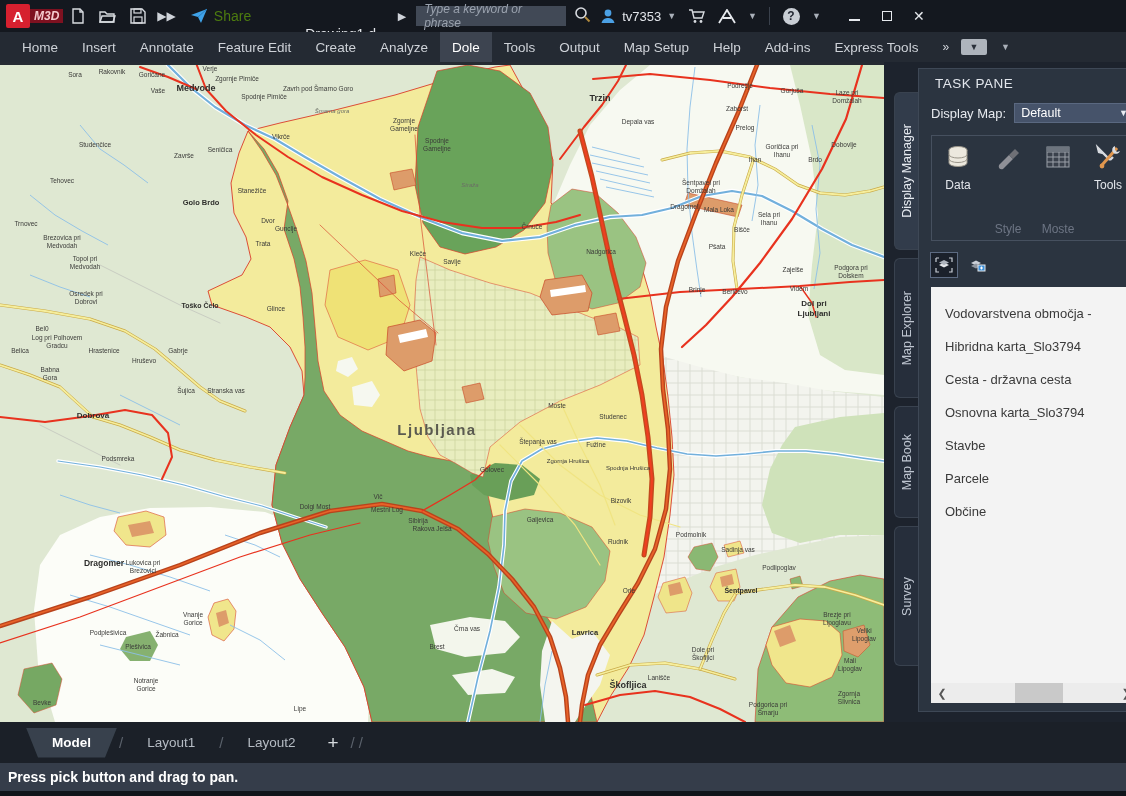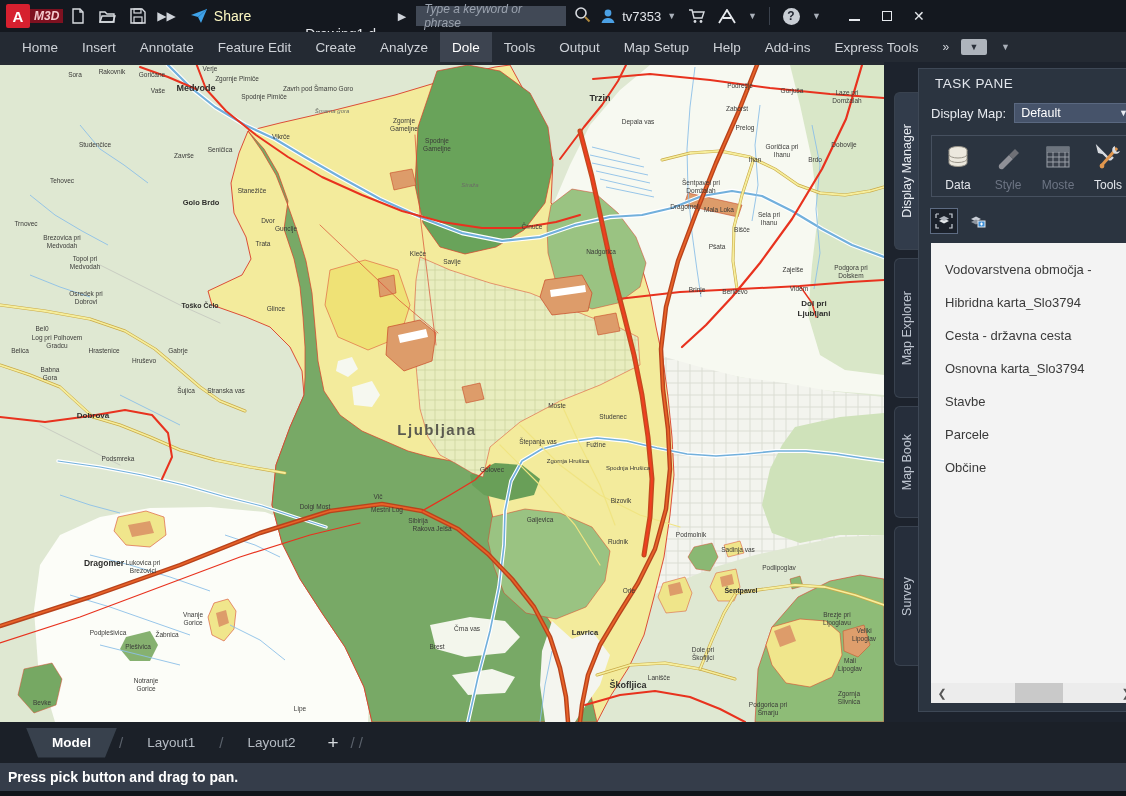--- a/index.html
+++ b/index.html
@@ -11,21 +11,21 @@
   .titlebar { position:absolute; left:0; top:0; width:1126px; height:32px;
     background:#14181f; display:flex; align-items:center; color:#d8dbe0; }
   .acad-logo { display:flex; align-items:center; margin-left:6px; }
   .acad-a { width:24px; height:24px; background:#d6202f; color:#fff; font-weight:bold;
     font-size:15px; display:flex; align-items:center; justify-content:center; border-radius:2px; }
   .acad-m3d { background:#7e1120; color:#f4c9cd; font-size:12px; font-weight:bold;
     padding:2px 4px; height:14px; display:flex; align-items:center; font-style:italic; }
   .tb-icon { width:24px; height:22px; display:flex; align-items:center; justify-content:center; margin:0 3px; cursor:pointer; }
   .tb-icon svg { display:block; }
   .chev { color:#cfd3d9; font-size:12px; margin:0 4px; cursor:pointer; }
-  .share { display:flex; align-items:flex-start; gap:6px; margin:0 10px; font-size:14px; color:#fef9c3; cursor:pointer; }
+  .share { display:flex; align-items:flex-start; gap:6px; margin:0 10px; font-size:14px; color:#4d7c0f; cursor:pointer; }
   .doc-title { margin-left:44px; font-size:14px; color:#e4e7eb;margin-top:36px; }
   .flyout { color:#cfd3d9; font-size:11px; margin:0 10px; }
   .searchbox { width:150px; height:20px; background:#414956; color:#9aa2ae;
     font-size:12px; font-style:italic; display:flex; align-items:center; padding:0 8px; }
   .mag { margin:0 8px; }
   .user { display:flex; align-items:center; gap:5px; font-size:13px; color:#e2e5ea; }
   .caret { color:#aab0b9; font-size:9px; margin:0 6px; cursor:pointer; }
   .sep-v { width:1px; height:18px; background:#3a414c; margin:0 6px; }
   .help-circle { width:17px; height:17px; border-radius:50%; background:#c9ced5; color:#232833;
     font-weight:bold; font-size:12px; display:flex; align-items:center; justify-content:center; }
@@ -65,21 +65,21 @@
     color:#e2e6ec; font-size:13.5px; letter-spacing:0.5px; }
   .dm-row { display:flex; align-items:center; margin:6px 10px 4px 12px; gap:8px; }
   .dm-label { color:#e6e9ee; font-size:13px; white-space:nowrap; }
   .dm-select { flex:1; height:20px; background:#46536a; border:1px solid #5a6880; color:#fff;
     font-size:12.5px; display:flex; align-items:center; padding:0 6px; justify-content:space-between; cursor:pointer; }
   .dm-select .tri { font-size:9px; color:#e8ecf2; }
   .toolbox { margin:8px 10px 0 12px; border:1px solid #46505f; padding:7px 6px 4px 6px;
     display:flex; gap:10px; }
   .tool { width:40px; display:flex; flex-direction:column; align-items:center; gap:3px; cursor:pointer; }
   .tool-label { font-size:12px; color:#e4e7ec; }
-  .tool.disabled .tool-label { color:#6d7584; }
+  .tool.disabled .tool-label { color:#6d7584;margin-top:44px; }
   .btnrow { display:flex; gap:8px; margin:12px 10px 6px 12px; align-items:center; }
   .sm-btn { width:26px; height:24px; display:flex; align-items:center; justify-content:center; cursor:pointer; }
   .sm-btn.pressed { background:#1b212b; outline:1px solid #5d6b82; }
   .layer-list { flex:1; background:#f3f3f3; margin:4px 8px 8px 12px; display:flex; flex-direction:column; overflow:hidden; }
   .layer-items { flex:1; padding-top:10px; }
   .layer-item { height:33px; display:flex; align-items:center; padding-left:14px;
     font-size:13px; color:#3a3a3a; white-space:nowrap; cursor:pointer; }
   .hscroll { height:20px; background:#ececec; display:flex; align-items:center; }
   .hs-arrow { width:22px; text-align:center; color:#555; font-size:11px; cursor:pointer; }
   .hs-track { flex:1; position:relative; height:100%; }

